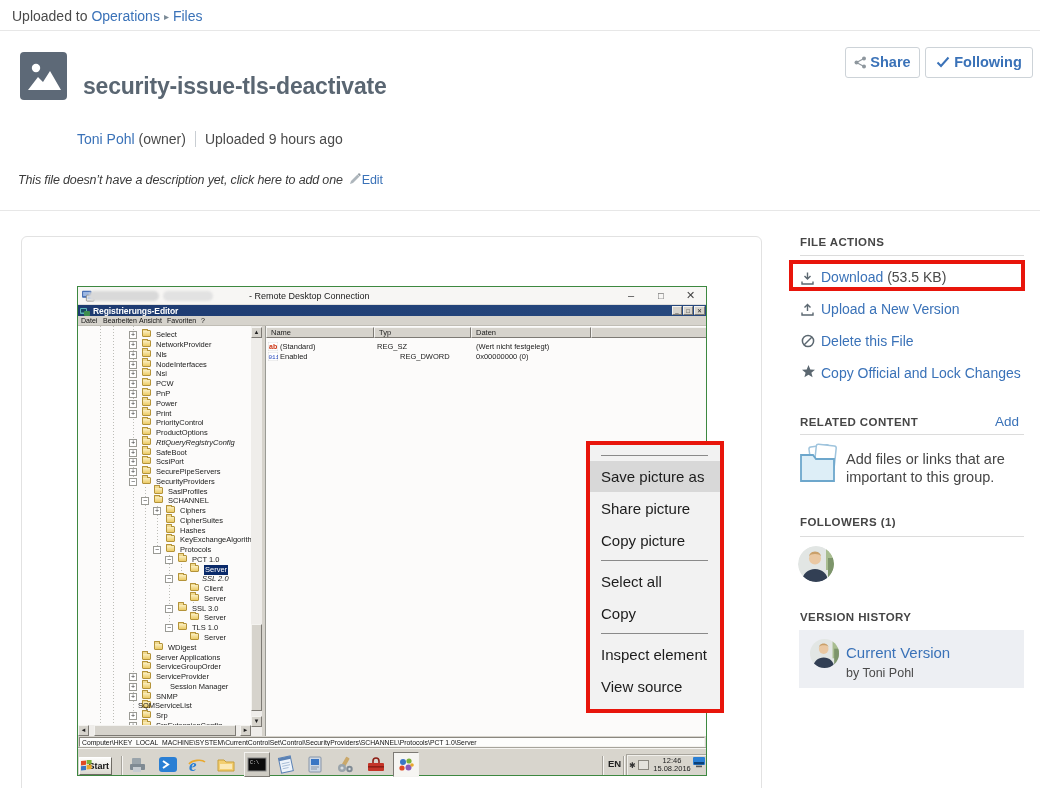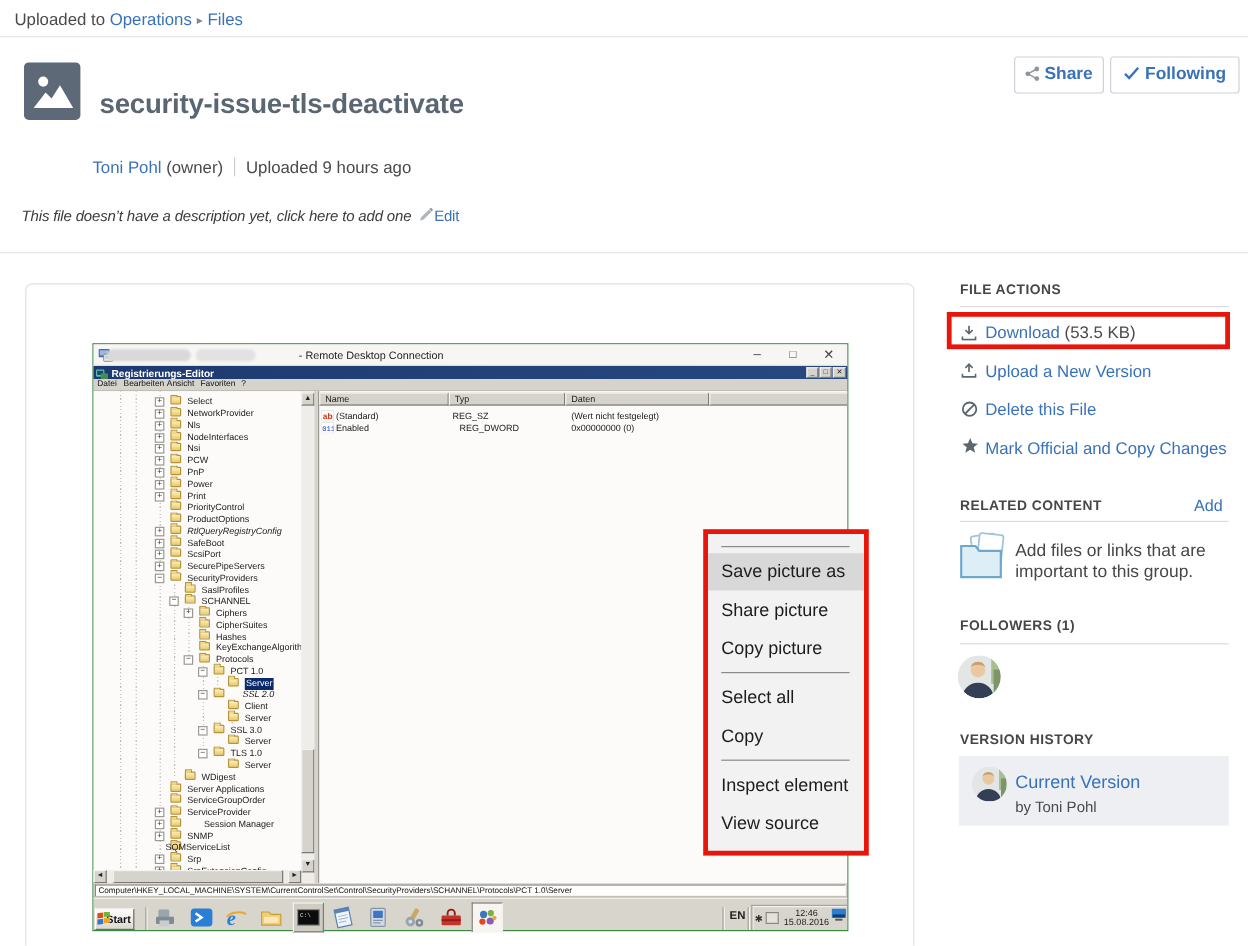--- a/index.html
+++ b/index.html
@@ -96,21 +96,21 @@
     </svg></div>
 <div class="fa-row" style="top:301px;"><a>Upload a New Version</a></div>
 <div class="fa-ic" style="top:334px;"><svg width="14" height="14" viewBox="0 0 14 14">
       <circle cx="7" cy="7" r="5.6" stroke="#5b6770" stroke-width="1.5" fill="none"></circle>
       <path d="M3 11L11 3" stroke="#5b6770" stroke-width="1.5"></path>
     </svg></div>
 <div class="fa-row" style="top:333px;"><a>Delete this File</a></div>
 <div class="fa-ic" style="top:365px;"><svg width="15" height="15" viewBox="0 0 15 15">
       <path d="M7.5 0l1.8 4.4 4.7.3-3.6 3 1.2 4.6-4.1-2.6-4.1 2.6 1.2-4.6-3.6-3 4.7-.3z" fill="#5b6770"></path>
     </svg></div>
-<div class="fa-row" style="top:365px;"><a>Mark Official and Copy Changes</a></div>
+<div class="fa-row" style="top:365px;"><a>Copy Official and Lock Changes</a></div>
 <div class="sb-h" style="top:416px;">RELATED CONTENT</div>
 <div class="abs" style="left:995px;top:414px;font-size:13.5px;"><a>Add</a></div>
 <div class="sb-line" style="top:434px;"></div>
 <div class="abs" style="left:799px;top:443px;"><svg width="44" height="42" viewBox="0 0 44 42">
       <g transform="rotate(-8 20 20)">
         <rect x="12" y="3" width="20" height="26" rx="2" fill="#fff" stroke="#9fc4dd" stroke-width="1.5"></rect>
       </g>
       <g transform="rotate(6 26 16)">
         <rect x="16" y="2" width="20" height="26" rx="2" fill="#fff" stroke="#9fc4dd" stroke-width="1.5"></rect>
       </g>
@@ -412,21 +412,21 @@
         <span style="position:absolute;left:14px;">(Standard)</span>
         <span style="position:absolute;left:111px;">REG_SZ</span>
         <span style="position:absolute;left:210px;">(Wert nicht festgelegt)</span>
       </div>
 <div class="rrow" style="left:0;top:25.5px;width:441px;">
         <svg width="10" height="9" viewBox="0 0 10 9" style="position:absolute;left:2px;top:0.5px;">
           <rect width="10" height="9" fill="#fff" stroke="#bbb" stroke-width="0.5"></rect>
           <text x="0.5" y="7" font-size="6" fill="#2244bb" font-family="Liberation Mono">011</text>
         </svg>
         <span style="position:absolute;left:14px;">Enabled</span>
-        <span style="position:absolute;left:94px;padding-left:23px;">REG_DWORD</span>
+        <span style="position:absolute;left:111px;padding-left:23px;">REG_DWORD</span>
         <span style="position:absolute;left:210px;">0x00000000 (0)</span>
       </div>
 </div>
 <div class="statusbar">
       <div class="statusfield">Computer\HKEY_LOCAL_MACHINE\SYSTEM\CurrentControlSet\Control\SecurityProviders\SCHANNEL\Protocols\PCT 1.0\Server</div>
     </div>
 <div class="taskbar">
 <div class="startbtn"><svg width="12" height="12" viewBox="0 0 12 12" style="position:absolute;left:1px;top:2px;">
           <rect x="0" y="1" width="5" height="4.4" fill="#e04a23" transform="skewY(-6)"></rect>
           <rect x="5.6" y="0.4" width="5" height="4.4" fill="#7bb239" transform="skewY(-6)"></rect>

